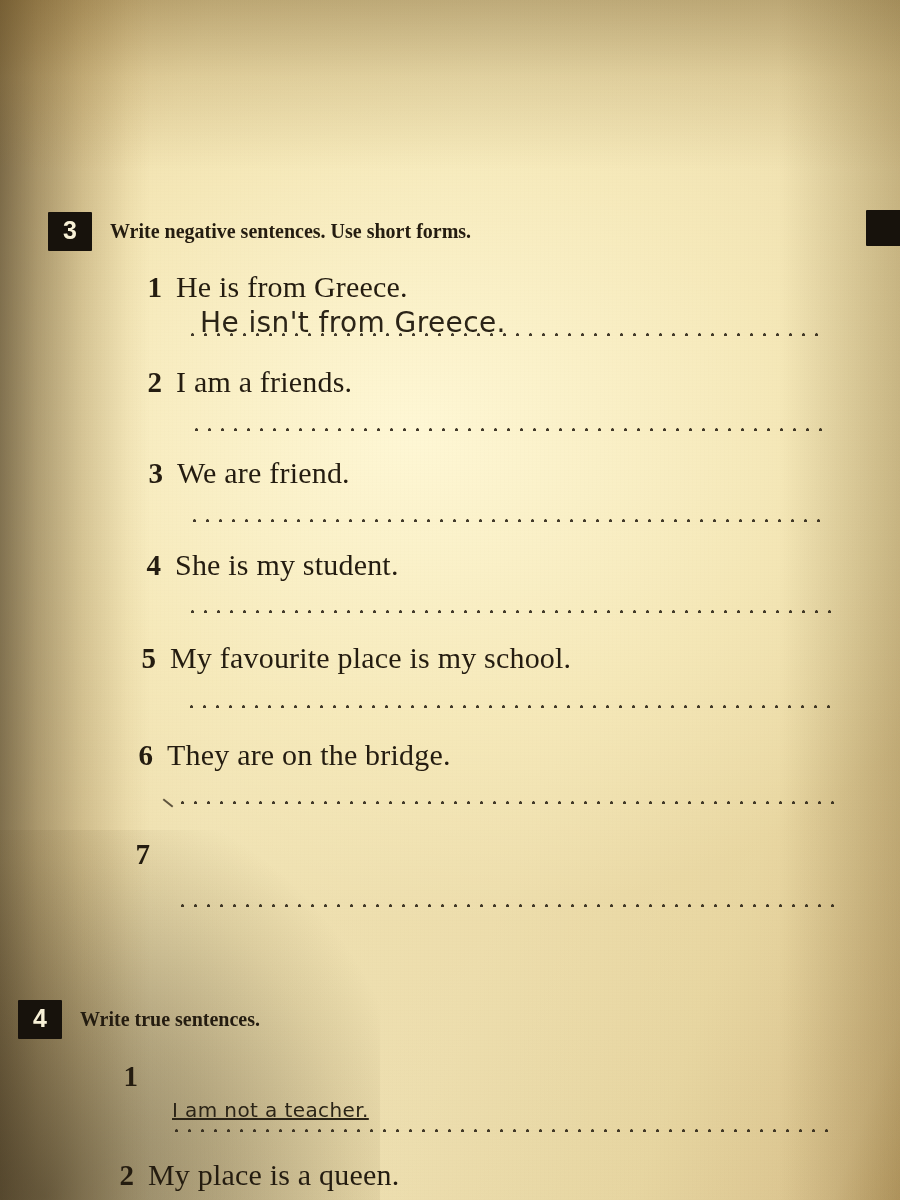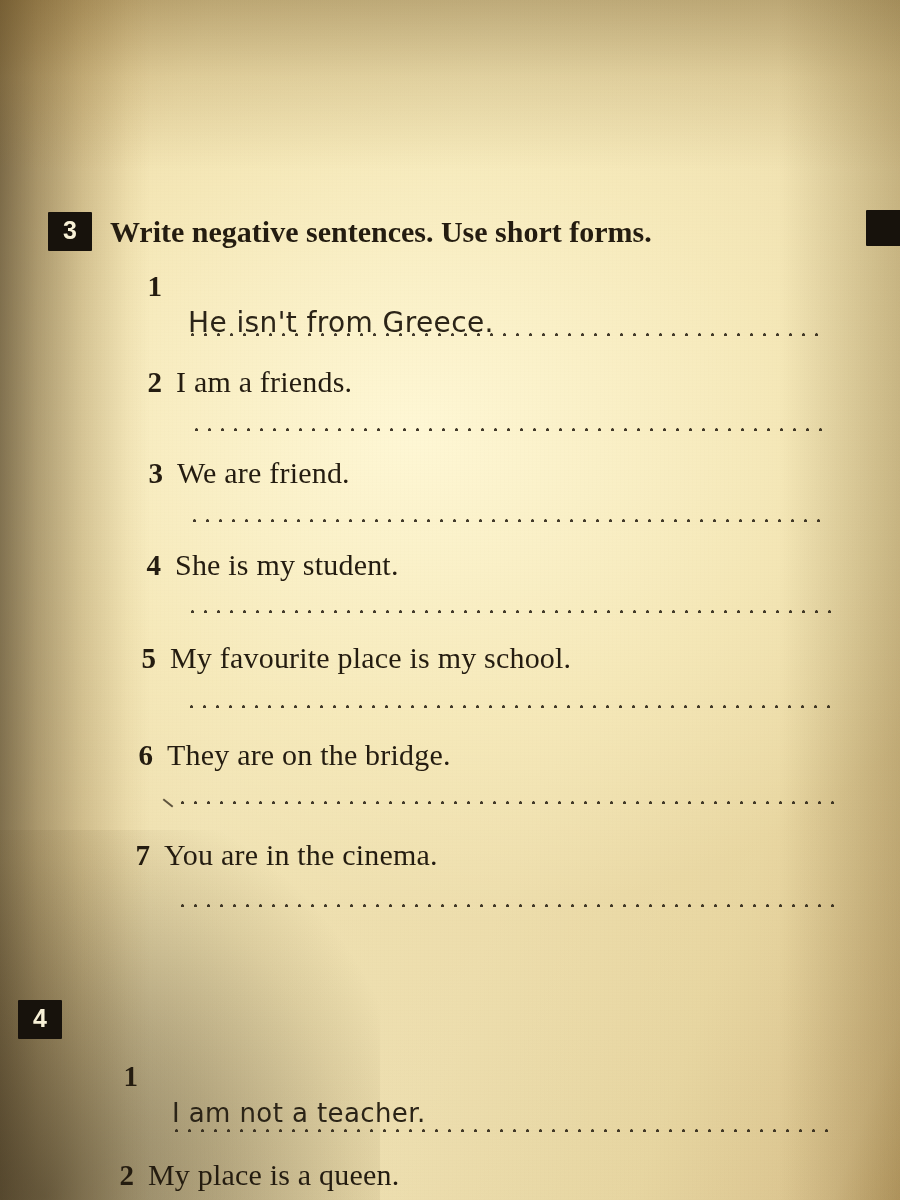--- a/index.html
+++ b/index.html
@@ -83,21 +83,21 @@
     font-size: 25px;
     line-height: 1;
     padding: 6px 15px 8px 15px;
     letter-spacing: 0;
     border-radius: 1px;
   }
   .ex-title {
     margin-left: 18px;
     font-family: "Liberation Serif", serif;
     font-weight: bold;
-    font-size: 30px;
+    font-size: 20px;
     color: #241c10;
     white-space: nowrap;
   }
 
   
   .edge-mark {
     position: absolute;
     background: #17120c;
     border-radius: 1px;
   }
@@ -168,23 +168,24 @@
   <div class="content">
 
     <div class="ex-head" style="left:48px; top:212px;">
       <span class="ex-num">3</span>
       <span class="ex-title">Write negative sentences. Use short forms.</span>
     </div>
     <div class="edge-mark" style="left:866px; top:210px; width:40px; height:36px;"></div>
 
     <div class="q-row" style="left:136px; top:270px;">
       <span class="q-num">1</span>
+      <span class="q-text">He is from Greece.</span>
     </div>
     <div class="dots" style="left:186px; top:330px; width:637px;"></div>
-    <div class="handwrite" style="left:188px; top:306px;text-align:center;">He isn't from Greece.</div>
+    <div class="handwrite" style="left:200px; top:306px;text-align:center;">He isn't from Greece.</div>
 
     <div class="q-row" style="left:136px; top:365px;">
       <span class="q-num">2</span>
       <span class="q-text">I am a friends.</span>
     </div>
     <div class="dots" style="left:190px; top:425px; width:640px;"></div>
 
     <div class="q-row" style="left:137px; top:456px;">
       <span class="q-num">3</span>
       <span class="q-text">We are friend.</span>
@@ -205,33 +206,33 @@
 
     <div class="q-row" style="left:127px; top:738px;">
       <span class="q-num">6</span>
       <span class="q-text">They are on the bridge.</span>
     </div>
     <div class="tick" style="left:162px; top:802px;"></div>
     <div class="dots" style="left:176px; top:798px; width:658px;"></div>
 
     <div class="q-row" style="left:124px; top:838px;">
       <span class="q-num">7</span>
-      <span class="q-text">You are in the cinema.</span>
     </div>
     <div class="dots" style="left:176px; top:901px; width:662px;"></div>
 
     <div class="ex-head" style="left:18px; top:1000px;">
       <span class="ex-num">4</span>
+      <span class="ex-title">Write true sentences.</span>
     </div>
 
     <div class="q-row" style="left:112px; top:1060px;">
       <span class="q-num">1</span>
     </div>
     <div class="dots" style="left:170px; top:1126px; width:668px;"></div>
-    <div class="handwrite" style="left:172px; top:1098px; font-size:26px;">I am not a teacher.</div>
+    <div class="handwrite" style="left:172px; top:1098px; font-size:20px;text-decoration:underline;">I am not a teacher.</div>
 
     <div class="q-row" style="left:108px; top:1158px;">
       <span class="q-num">2</span>
       <span class="q-text">My place is a queen.</span>
     </div>
 
   </div>
 </div>
 
 </body></html>

